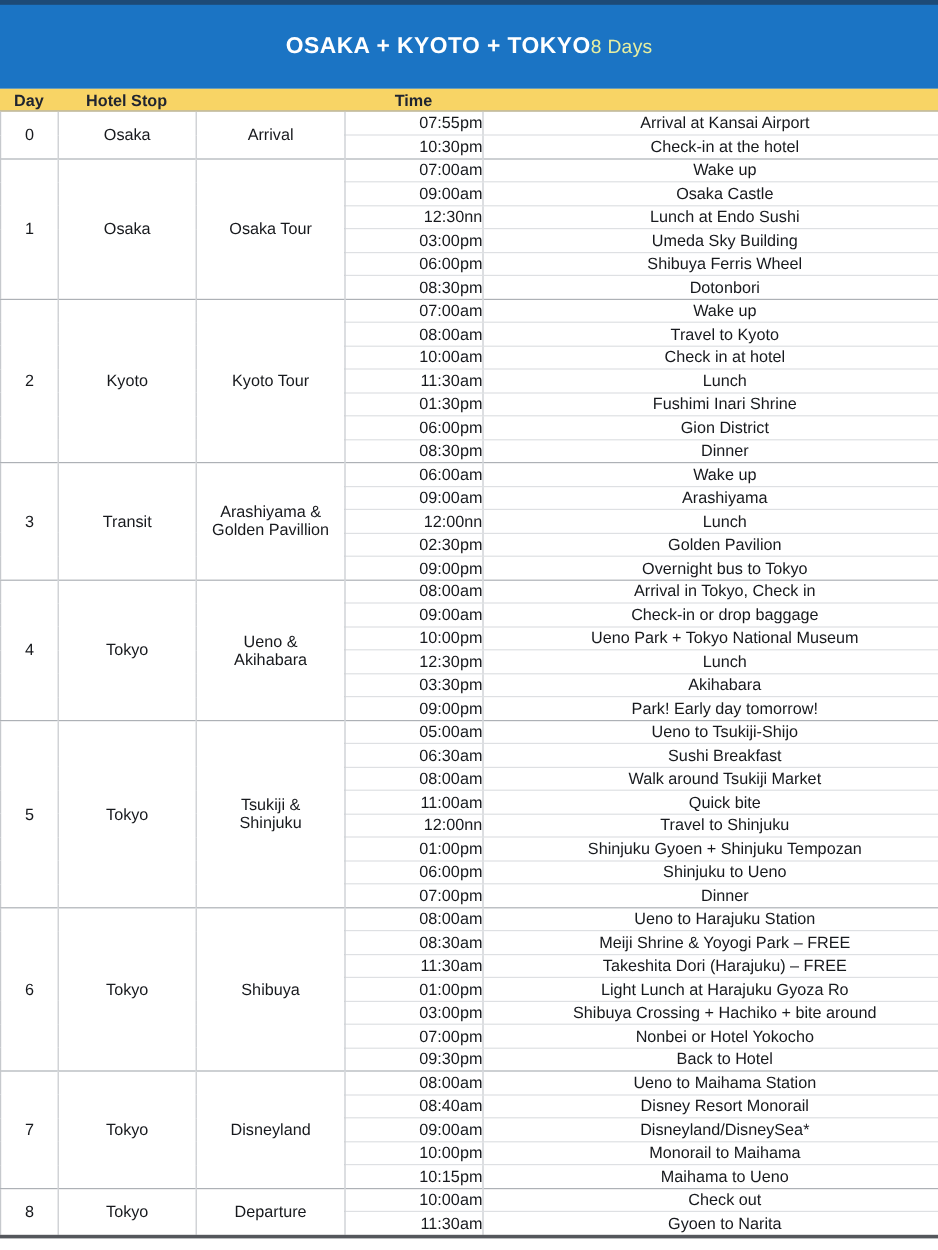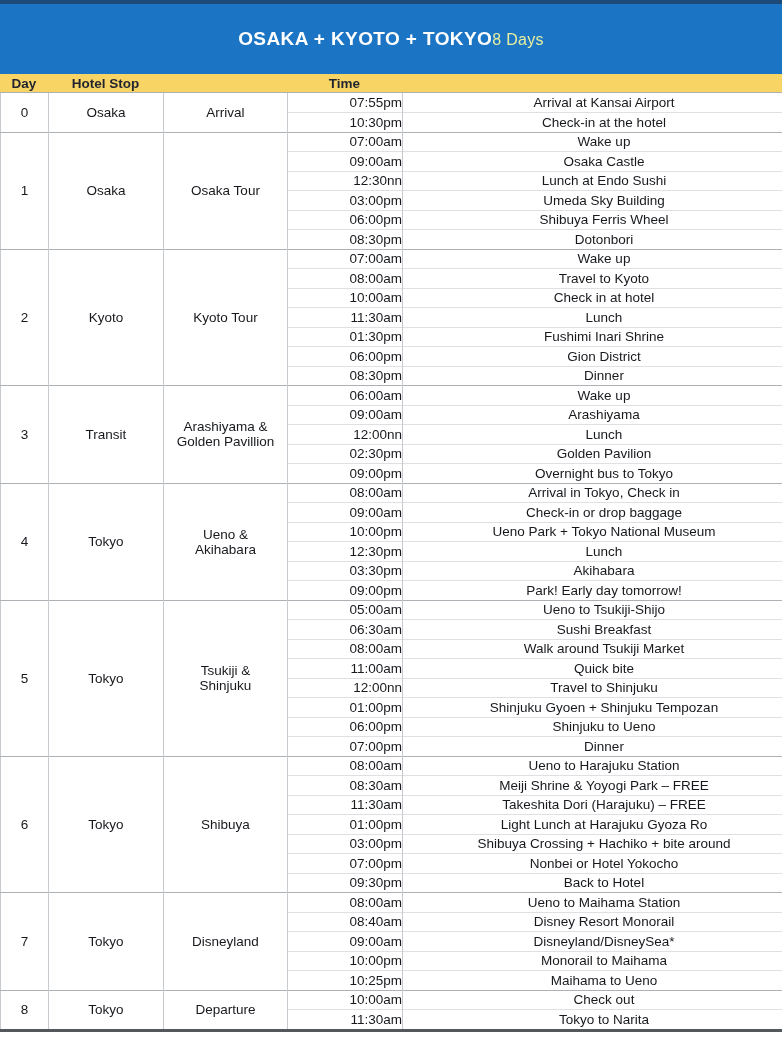--- a/index.html
+++ b/index.html
@@ -311,32 +311,32 @@
         </tr>
         <tr>
           <td class="time">09:00am</td>
           <td class="activity">Disneyland/DisneySea*</td>
         </tr>
         <tr>
           <td class="time">10:00pm</td>
           <td class="activity">Monorail to Maihama</td>
         </tr>
         <tr>
-          <td class="time">10:25pm</td>
+          <td class="time">10:15pm</td>
           <td class="activity">Maihama to Ueno</td>
         </tr>
         <tr class="block-start">
           <td rowspan="2" class="merge day">8</td>
           <td rowspan="2" class="merge hotel">Tokyo</td>
           <td rowspan="2" class="merge tour">Departure</td>
           <td class="time">10:00am</td>
           <td class="activity">Check out</td>
         </tr>
         <tr>
           <td class="time">11:30am</td>
-          <td class="activity">Tokyo to Narita</td>
+          <td class="activity">Gyoen to Narita</td>
         </tr>
       </tbody>
   </table>
 
   <div class="bottom-bar"></div>
 
 </div>
 
 </body></html>

